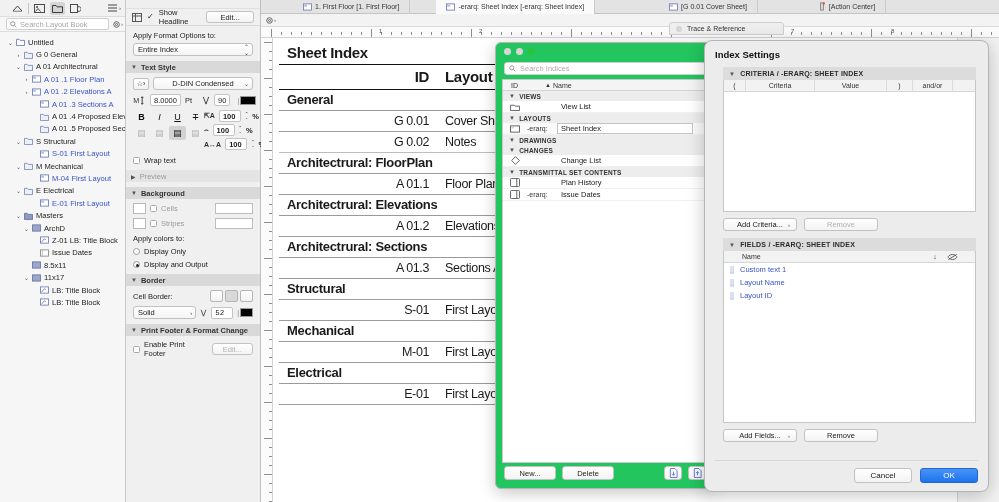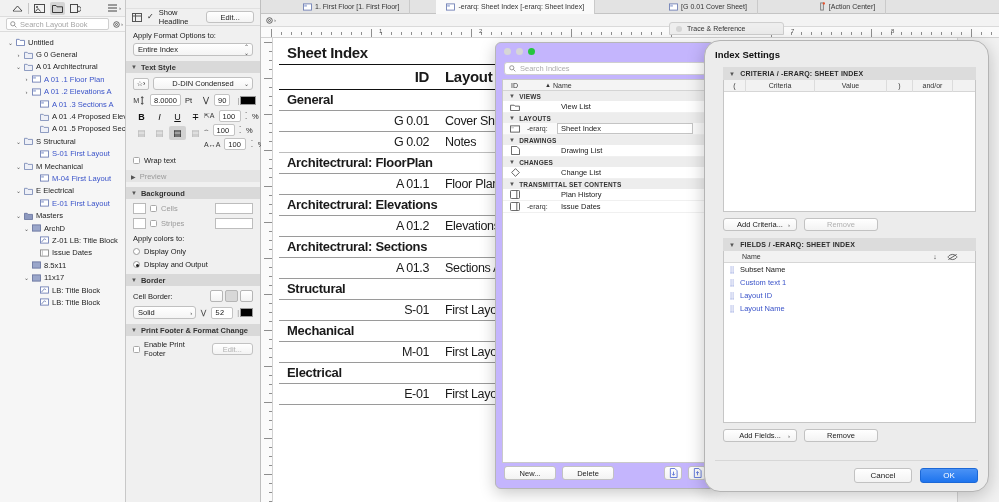--- a/index.html
+++ b/index.html
@@ -79,21 +79,21 @@
   .tbl td.cid { text-align:right; padding-right:10px; width:160px; letter-spacing:-0.4px;}
   .tbl td.cname { padding-left:6px; letter-spacing:-0.3px;}
   .hdr td { font-weight:bold; font-size:15px; border-bottom:1.6px solid #111; height:24px; letter-spacing:-0.4px;}
   .thin td { border-bottom:1px solid #bdbdbd; }
 
   
   .rightpal { position:absolute; right:0; top:38px; width:42px; bottom:0; background:#f2f2f2; border-left:1px solid #d6d6d6; font-size:6.5px; color:#9a9a9a; padding:70px 2px 0 2px;}
   .trace { position:absolute; left:408px; top:22px; width:115px; height:13px; background:#eeeeee; border:1px solid #cfcfcf; border-radius:3px 3px 0 0; display:flex;align-items:center; gap:5px; padding:0 6px; font-size:7px; color:#333;}
 
   
-  .dlg-mid { position:absolute; left:495px; top:42px; width:220px; height:447px; background:#c4b5fd; border:1px solid #b6b6b6; border-radius:6px; box-shadow:0 4px 16px rgba(0,0,0,.22);}
+  .dlg-mid { position:absolute; left:495px; top:42px; width:220px; height:447px; background:#22c55e; border:1px solid #b6b6b6; border-radius:6px; box-shadow:0 4px 16px rgba(0,0,0,.22);}
   .dlg-mid .titlebar { height:16px; display:flex; align-items:center; gap:5px; padding:0 8px; }
   .tl { width:7px;height:7px;border-radius:50%;}
   .tl.r{background:#d6d6d6;} .tl.y{background:#d6d6d6;} .tl.g{background:#25c53f;}
   .mid-search { margin:3px 8px 0 8px; height:13px; background:#fff; border:1px solid #cfcfcf; border-radius:3px; display:flex; align-items:center; gap:4px; padding:0 4px;}
   .mid-search .ph { color:#acacac; font-size:7.5px;}
   .listwrap { margin:4px 6px 0 6px; background:#fff; border:1px solid #c9c9c9; height:384px; overflow:hidden;}
   .lhdr { height:11px; background:#f4f4f4; border-bottom:1px solid #d4d4d4; display:flex; align-items:center; font-size:7px; color:#333;}
   .lhdr .c1 { width:42px; padding-left:8px;}
   .lhdr .c2 { flex:1; display:flex; align-items:center; gap:2px;}
   .grp-row { height:10px; background:#ededed; display:flex; align-items:center; gap:4px; padding-left:6px; font-size:6.5px; font-weight:bold; color:#333; letter-spacing:.2px;}
@@ -101,21 +101,21 @@
   .item-row .ic { width:24px; display:flex; align-items:center; justify-content:center; }
   .item-row .id { width:30px; font-size:7px; color:#333;}
   .item-row .nm { flex:1; padding-left:4px;}
   .item-row.sel .nm { background:#ffffff; border:1px solid #c4c4c4; margin-right:14px; height:11px; display:flex; align-items:center; padding-left:3px;}
   .item-row.sel { background:#fafafa; }
   .mid-foot { position:absolute; left:0; right:0; bottom:0; height:30px; display:flex; align-items:center; padding:0 8px; gap:6px;}
   .mbtn { height:14px; min-width:52px; padding:0 8px; display:flex; align-items:center; justify-content:center; }
   .ibtn { width:18px;height:14px; display:flex;align-items:center;justify-content:center; }
 
   
-  .dlg-right { position:absolute; left:704px; top:40px; width:285px; height:452px; background:#ececec; border:1px solid #b4b4b4; border-radius:16px; box-shadow:0 4px 18px rgba(0,0,0,.22);}
+  .dlg-right { position:absolute; left:704px; top:40px; width:285px; height:452px; background:#ececec; border:1px solid #b4b4b4; border-radius:8px; box-shadow:0 4px 18px rgba(0,0,0,.22);}
   .dlg-right h1 { font-size:9.5px; font-weight:bold; padding:8px 0 0 10px; color:#111;}
   .panel { margin:7px 12px 0 18px; }
   .pnl-hdr { height:13px; background:#dcdcdc; display:flex; align-items:center; gap:5px; padding:0 6px; font-size:7px; font-weight:bold; letter-spacing:.2px; color:#2a2a2a;}
   .grid-area { background:#fff; border:1px solid #c6c6c6; border-top:none;}
   .ghdr { height:12px; background:#f2f2f2; border-bottom:1px solid #d6d6d6; display:flex; align-items:center; font-size:7px; color:#333;}
   .ghdr span { border-right:1px solid #dcdcdc; height:12px; display:flex; align-items:center; justify-content:center;}
   .rowbtns { display:flex; gap:7px; align-items:center; margin:6px 12px 0 18px;}
   .rbtn { height:13px; min-width:74px; display:flex; align-items:center; justify-content:center; position:relative; padding:0 8px;}
   .rbtn .arr { position:absolute; right:6px; font-size:6px; color:#444;}
   .fld-row { height:13px; display:flex; align-items:center; font-size:7.5px;}
@@ -483,21 +483,21 @@
             <span class="tbtn" style="text-decoration:underline;">U</span>
             <span class="tbtn" style="text-decoration:line-through;">T</span>
           </div>
           <div style="display:flex;gap:1px;margin-top:2px;">
             <span class="tbtn gray">▤</span>
             <span class="tbtn gray">▤</span>
             <span class="tbtn on">▤</span>
             <span class="tbtn gray">▤</span>
           </div>
         </div>
-        <div style="width:62px;">
+        <div style="width:62px;font-weight:bold;">
           <div class="srow" style="margin-bottom:2px;">
             <span style="font-size:7px;color:#333;">⇱A</span>
             <span class="field" style="width:22px;">100</span>
             <span class="stepper">⌃<br>⌄</span>
             <span class="lbl">%</span>
           </div>
           <div class="srow" style="margin-bottom:2px;">
             <span style="font-size:7px;color:#333;">⌢</span>
             <span class="field" style="width:22px;">100</span>
             <span class="stepper">⌃<br>⌄</span>
@@ -915,29 +915,20 @@
                 <rect x="1.3" y="1.8" width="3" height="2" fill="#cfcfcf"></rect>
               </svg>
             </span>
             <span class="id">-erarq:</span>
             <span class="nm">Sheet Index</span>
           </div>
           <div class="grp-row">
             <span class="tri">▼</span>
             <span>DRAWINGS</span>
           </div>
-          <div class="item-row">
-            <span class="ic">
-              <svg width="9" height="9" viewBox="0 0 10 10">
-                <path d="M.5 .5h6l3 3v6h-9z" fill="#fff" stroke="#555"></path>
-              </svg>
-            </span>
-            <span class="id"></span>
-            <span class="nm">Drawing List</span>
-          </div>
           <div class="grp-row">
             <span class="tri">▼</span>
             <span>CHANGES</span>
           </div>
           <div class="item-row">
             <span class="ic">
               <svg width="9" height="9" viewBox="0 0 10 10">
                 <path d="M5 .7 9.3 5 5 9.3 .7 5Z" fill="none" stroke="#555"></path>
               </svg>
             </span>
@@ -1030,33 +1021,29 @@
             <svg width="11" height="8" viewBox="0 0 12 8">
                 <path d="M1 4s1.8-2.8 5-2.8S11 4 11 4s-1.8 2.8-5 2.8S1 4 1 4z" fill="none" stroke="#555"></path>
                 <path d="M1.5 6.8L10.5 1.2" stroke="#555"></path>
               </svg>
           </span>
           <span style="width:14px;border:none;"></span>
         </div>
         <div id="fieldlist">
             <div class="fld-row">
               <span class="drag">⣿</span>
-              <span class="nm">Subset Name</span>
-            </div>
-            <div class="fld-row">
-              <span class="drag">⣿</span>
               <span class="nm blue">Custom text  1</span>
             </div>
             <div class="fld-row">
               <span class="drag">⣿</span>
-              <span class="nm blue">Layout ID</span>
+              <span class="nm blue">Layout Name</span>
             </div>
             <div class="fld-row">
               <span class="drag">⣿</span>
-              <span class="nm blue">Layout Name</span>
+              <span class="nm blue">Layout ID</span>
             </div>
           </div>
       </div>
     </div>
 
     <div class="rowbtns" style="margin-top:6px;">
       <span class="btn rbtn">
         <span>Add Fields...</span>
         <span class="arr">›</span>
       </span>

